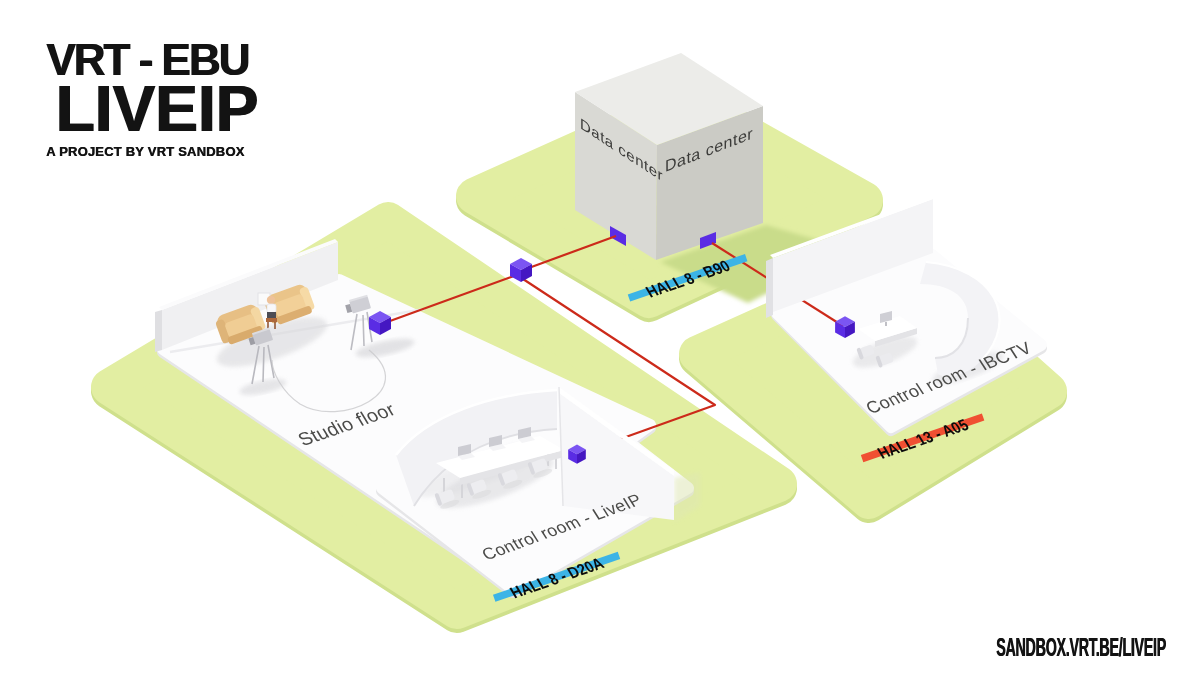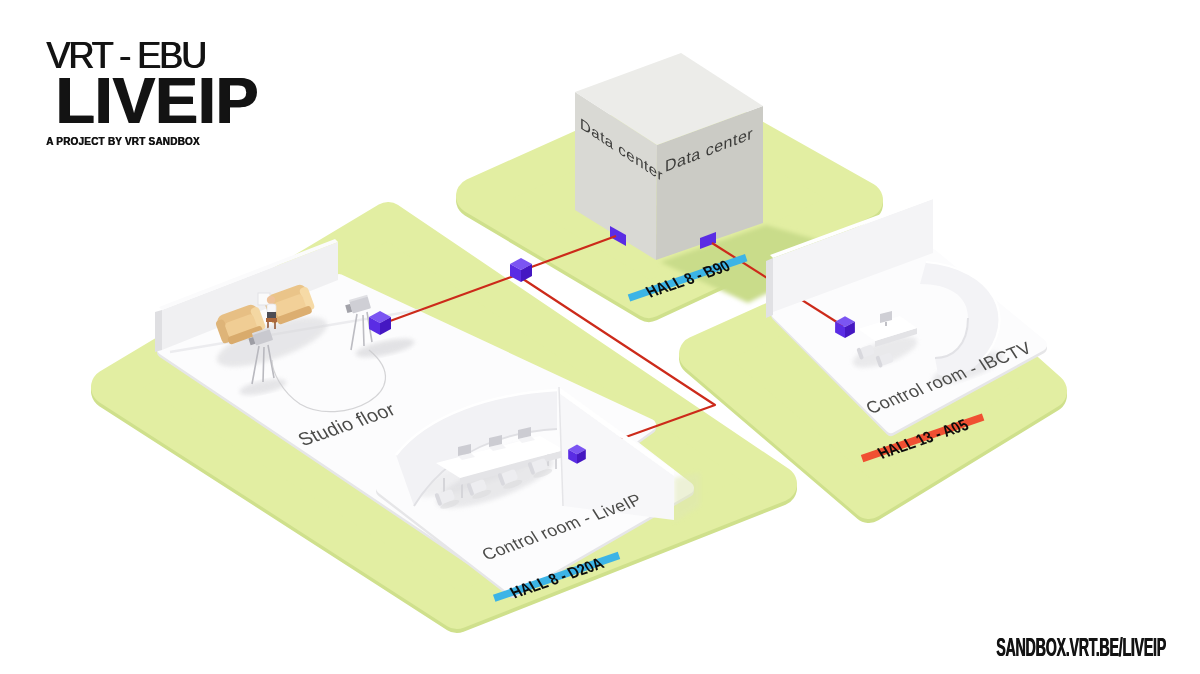--- a/index.html
+++ b/index.html
@@ -1,24 +1,24 @@
 <!DOCTYPE html>
 <html><head>
 <meta charset="utf-8">
 <style>
   html,body{margin:0;padding:0;background:#ffffff;}
   .stage{position:relative;width:1200px;height:674px;background:#ffffff;overflow:hidden;
          font-family:"Liberation Sans",sans-serif;}
   .diagram-svg{position:absolute;left:0;top:0;}
   .logo{position:absolute;left:46px;top:38px;color:#131313;z-index:5;}
-  .logo-line1{font-size:36px;font-weight:normal;line-height:1.0;letter-spacing:-2px;
+  .logo-line1{font-size:44px;font-weight:bold;line-height:1.0;letter-spacing:-2px;
               text-shadow:1px 0 0 #131313;}
   .logo-line2{font-size:64px;font-weight:bold;line-height:0.86;letter-spacing:0px;
               text-shadow:1.4px 0 0 #131313;margin-left:9px;}
-  .logo-tagline{font-size:10px;font-weight:bold;letter-spacing:0.2px;margin-top:7px;
+  .logo-tagline{font-size:13px;font-weight:bold;letter-spacing:0.2px;margin-top:7px;
               text-shadow:0.5px 0 0 #131313;}
   .site-url{position:absolute;right:34px;bottom:11px;color:#131313;font-size:26px;font-weight:bold;
             transform:scaleX(0.55);transform-origin:100% 50%;letter-spacing:-0.5px;
             text-shadow:1px 0 0 #131313;z-index:5;}
   text{font-family:"Liberation Sans",sans-serif;}
   .floor-label{fill:#4b4b49;letter-spacing:0.3px;}
   .hall-text{fill:#0c0c0c;font-weight:bold;}
   .cube-text{fill:#3b3b39;letter-spacing:0.5px;}
 </style>
 </head>

